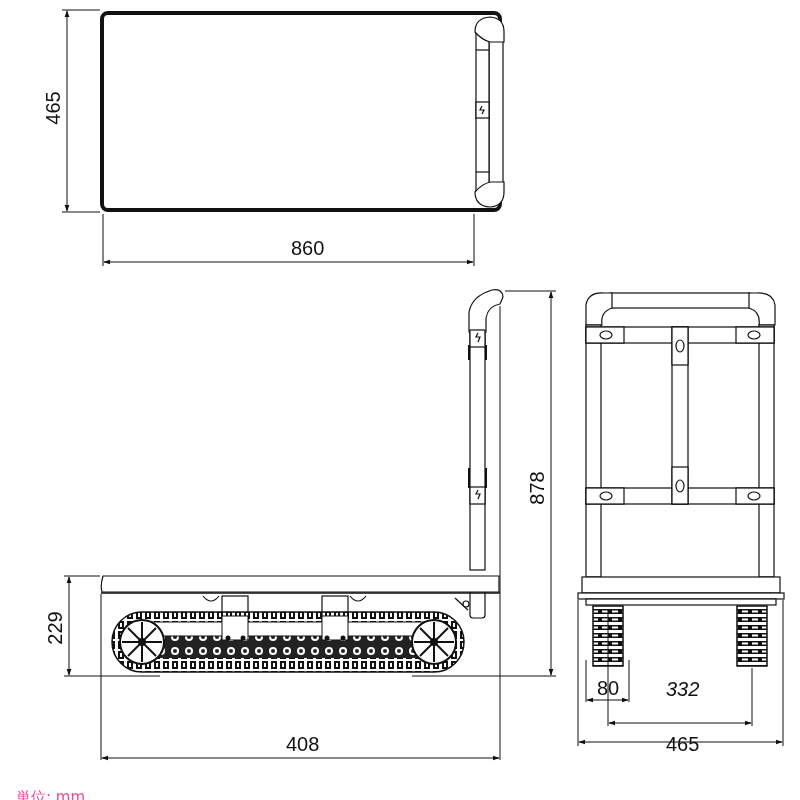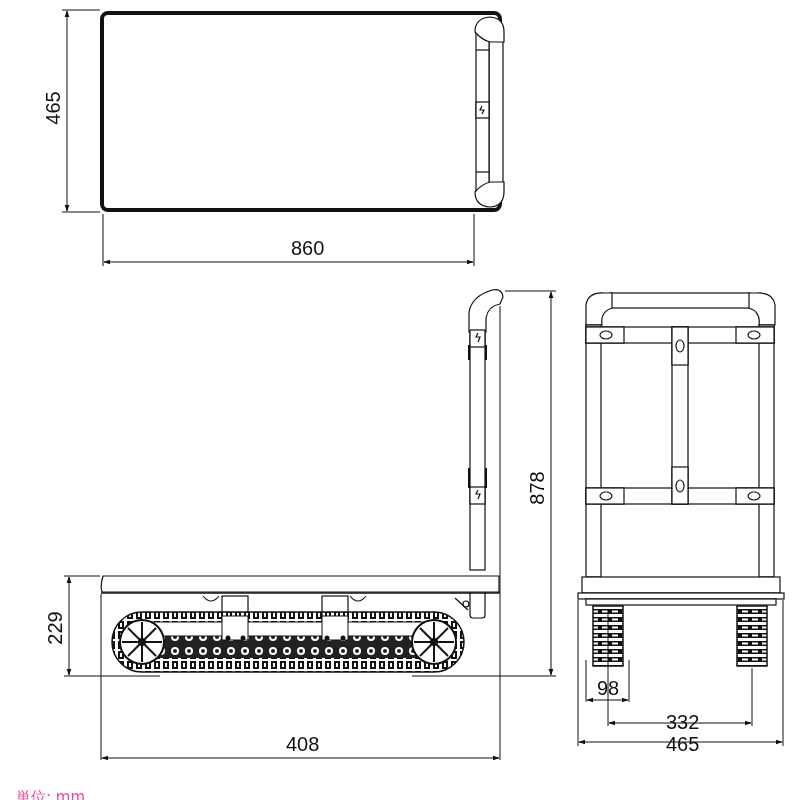--- a/index.html
+++ b/index.html
@@ -172,17 +172,17 @@
     <line x1="629" y1="660" x2="629" y2="702" stroke="#111" stroke-width="1"></line>
     <line x1="587" y1="700" x2="628" y2="700" stroke="#111" stroke-width="1" marker-start="url(#arr)" marker-end="url(#arr)"></line>
   </g>
 </svg>
 
 <div class="dim-label vert" style="left:36px; top:98px;">465</div>
 <div class="dim-label" style="left:270px; top:238px;margin-left:21px;">860</div>
 <div class="dim-label vert" style="left:520px; top:478px;">878</div>
 <div class="dim-label vert" style="left:38px; top:618px;">229</div>
 <div class="dim-label" style="left:286px; top:734px;">408</div>
-<div class="dim-label" style="left:597px; top:678px;">98</div>
-<div class="dim-label" style="left:666px; top:712px;">332</div>
+<div class="dim-label" style="left:597px; top:678px;">80</div>
+<div class="dim-label" style="left:666px; top:679px;font-style:italic;">332</div>
 <div class="dim-label" style="left:666px; top:734px;">465</div>
 
 <div class="unit-label">単位: mm</div>
 
 </body></html>

